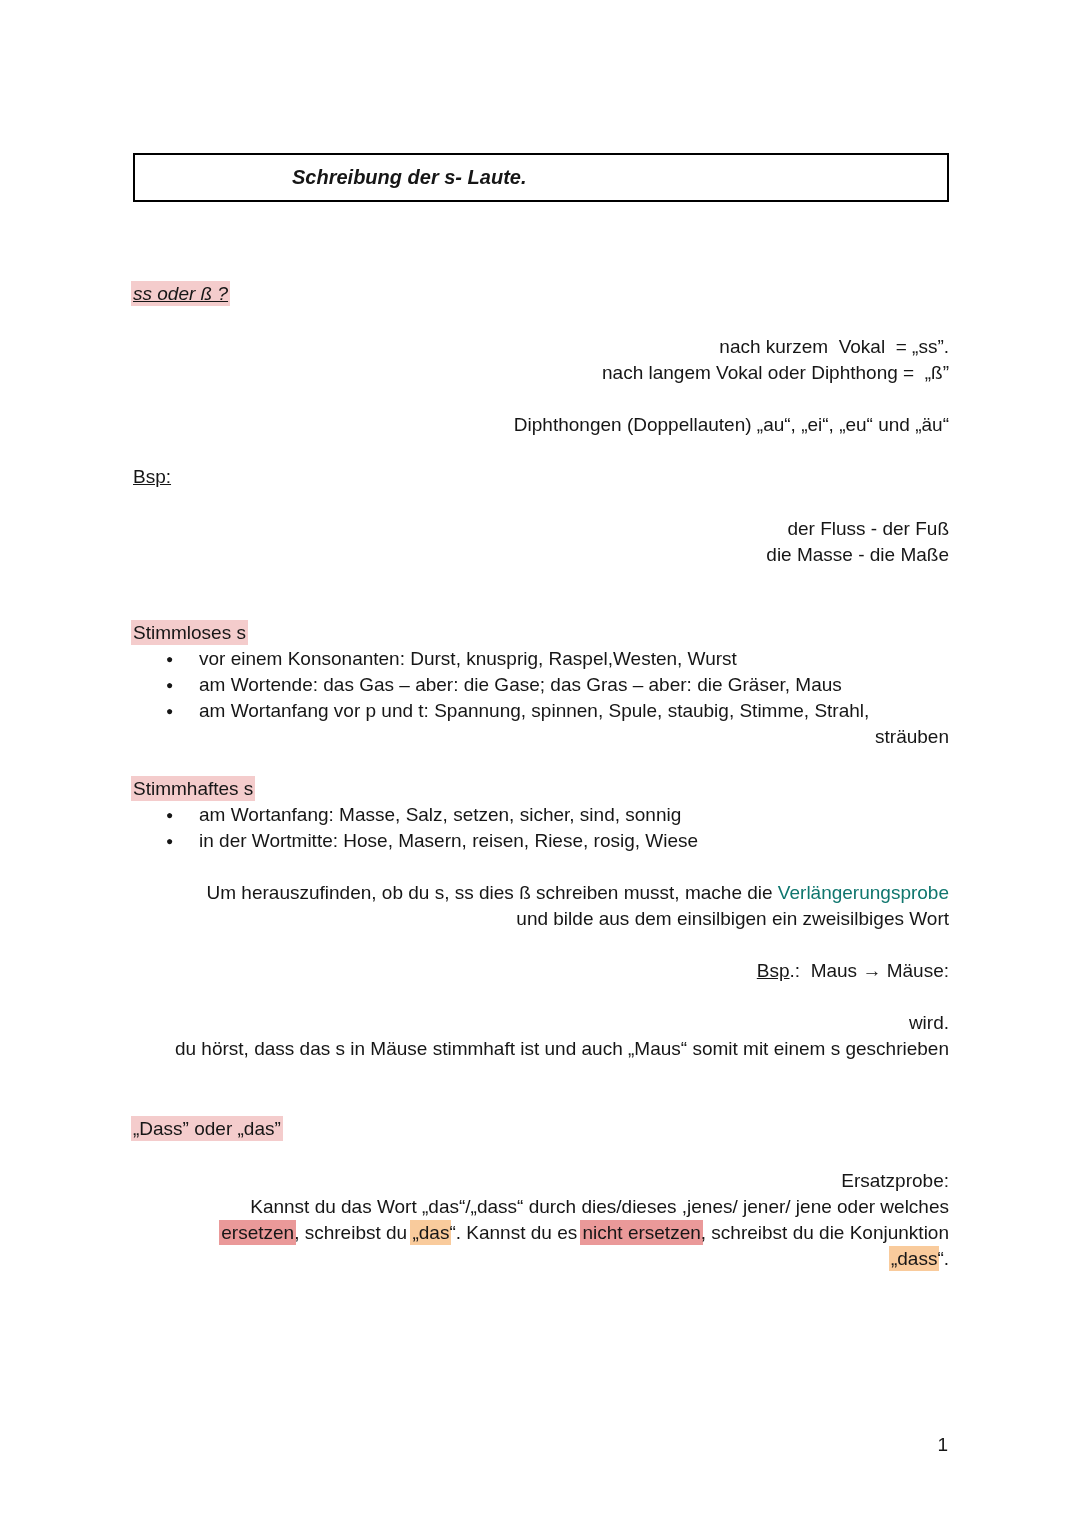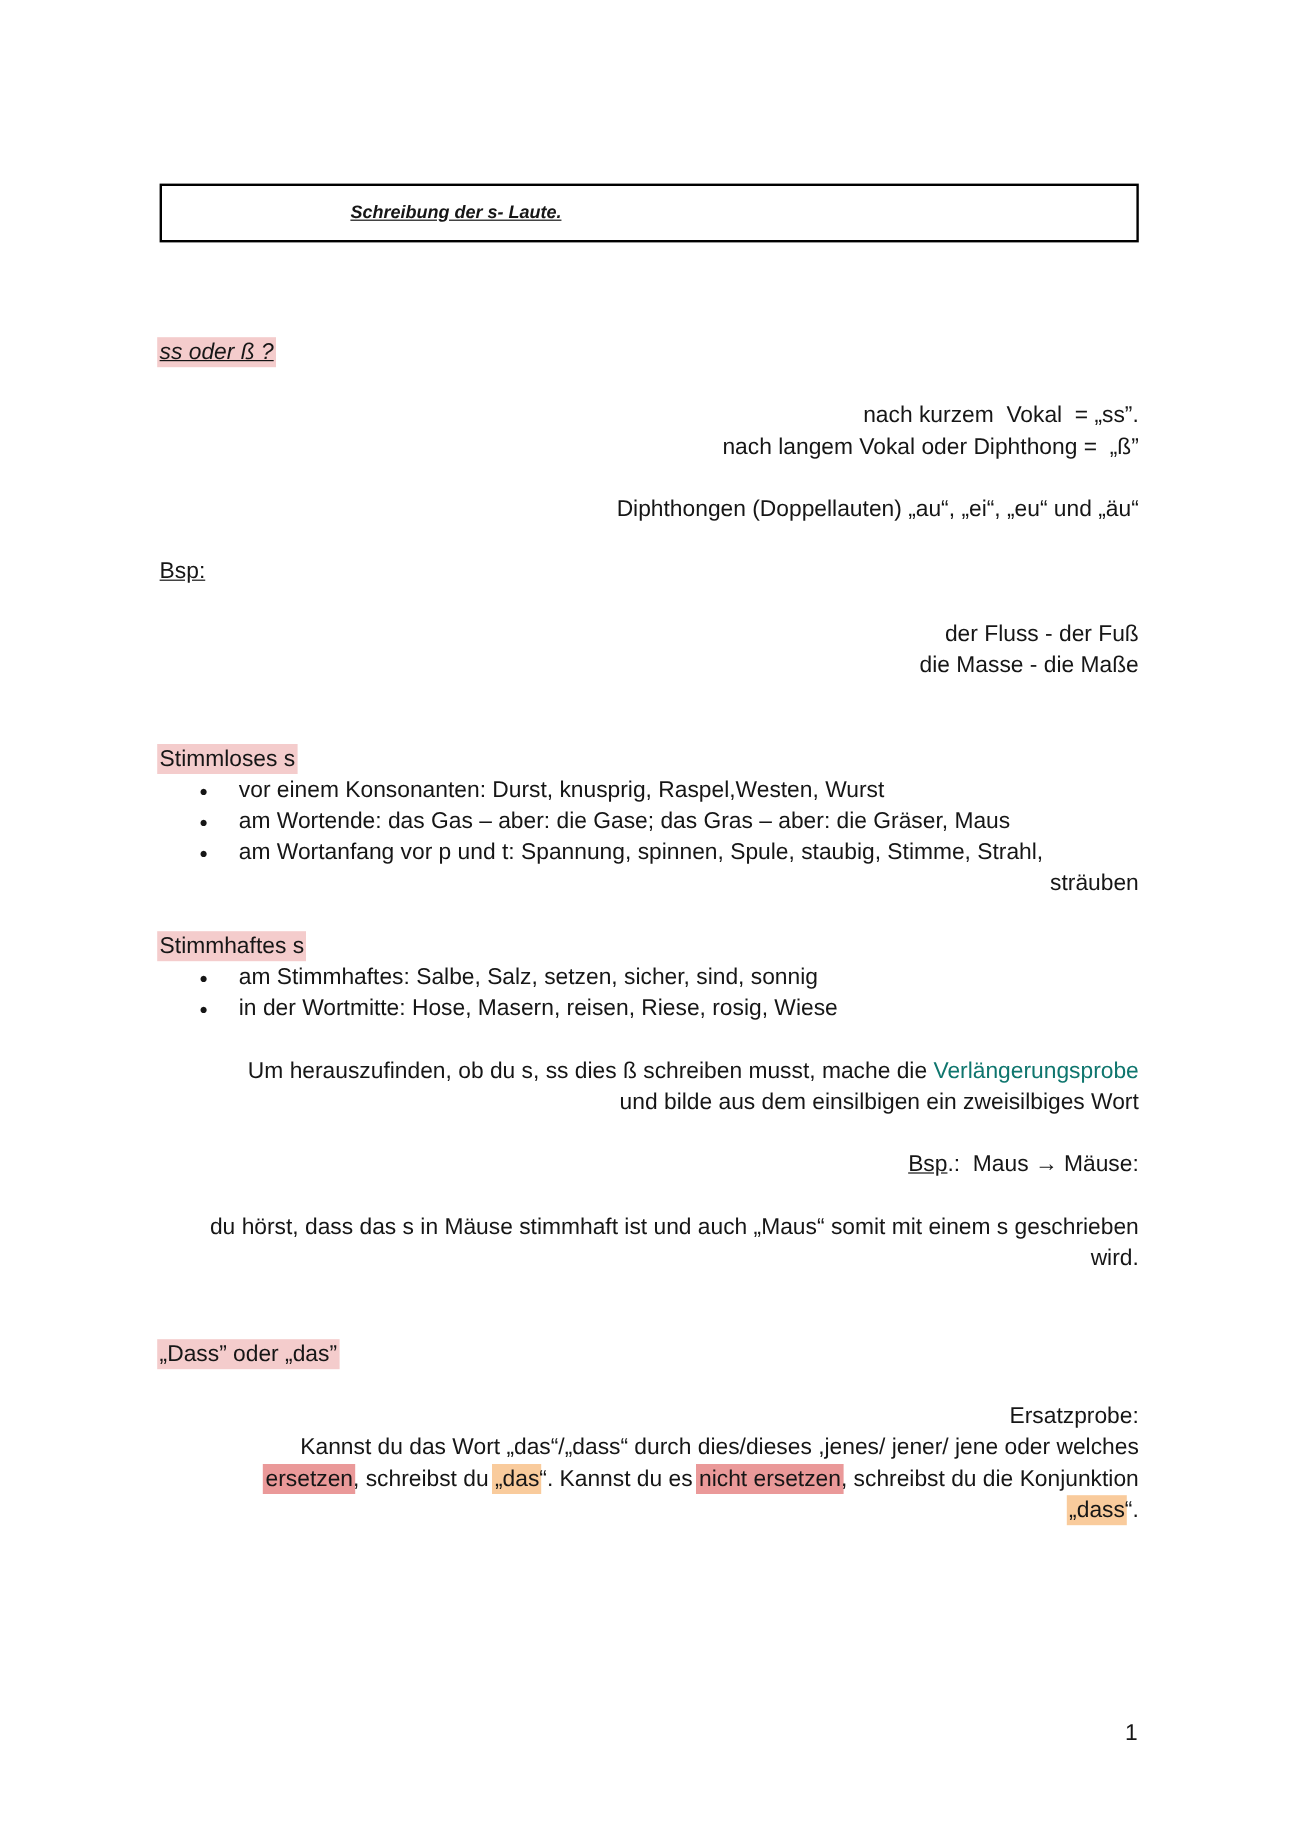--- a/index.html
+++ b/index.html
@@ -21,22 +21,21 @@
   .title-box {
     margin-top: 153px;
     border: 2px solid #000000;
     padding: 9px 0 9px 157px;
     box-sizing: border-box;
     width: 816px;
   }
   .doc-title {
     font-weight: bold;
     font-style: italic;
-    text-decoration: underline;
-    font-size: 15px;
+    font-size: 20px;
     white-space: pre-wrap;
   }
   .mt-ss       { margin-top: 79px; }
   .mt-rules    { margin-top: 27px; }
   .mt-1line    { margin-top: 26px; }
   .mt-voiceless{ margin-top: 52px; }
   .mt-dass     { margin-top: 54px; }
   .it-ul { font-style: italic; text-decoration: underline; }
   .ul    { text-decoration: underline; }
   .red   { color: #0f766e; }
@@ -92,34 +91,34 @@
 
     <div class="list">
       <div class="li"><span class="bullet-dot">●</span><span>vor einem Konsonanten: Durst, knusprig, Raspel,Westen, Wurst</span></div>
       <div class="li"><span class="bullet-dot">●</span><span>am Wortende: das Gas – aber: die Gase; das Gras – aber: die Gräser, Maus</span></div>
       <div class="li"><span class="bullet-dot">●</span><span>am Wortanfang vor p und t: Spannung, spinnen, Spule, staubig, Stimme, Strahl,</span><span class="block">sträuben</span></div>
     </div>
 
     <p class="mt-1line"><span class="hl-pink">Stimmhaftes s</span></p>
 
     <div class="list">
-      <div class="li"><span class="bullet-dot">●</span><span>am Stimmhaftes: Salbe, Salz, setzen, sicher, sind, sonnig</span></div>
+      <div class="li"><span class="bullet-dot">●</span><span>am Wortanfang: Masse, Salz, setzen, sicher, sind, sonnig</span></div>
       <div class="li"><span class="bullet-dot">●</span><span>in der Wortmitte: Hose, Masern, reisen, Riese, rosig, Wiese</span></div>
     </div>
 
     <div class="mt-1line">
       <span class="line"><span>Um herauszufinden, ob du s, ss dies ß schreiben musst, mache die </span><span class="red">Verlängerungsprobe</span></span>
       <span class="line">und bilde aus dem einsilbigen ein zweisilbiges Wort</span>
     </div>
 
     <p class="mt-1line line"><span class="ul">Bsp</span><span>.:  Maus → Mäuse:</span></p>
 
     <div class="mt-1line">
+      <span class="line">wird.</span>
       <span class="line">du hörst, dass das s in Mäuse stimmhaft ist und auch „Maus“ somit mit einem s geschrieben</span>
-      <span class="line">wird.</span>
     </div>
 
     <p class="mt-dass"><span class="hl-pink">„Dass” oder „das”</span></p>
 
     <div class="mt-1line">
       <span class="line">Ersatzprobe:</span>
       <span class="line">Kannst du das Wort „das“/„dass“ durch dies/dieses ,jenes/ jener/ jene oder welches</span>
       <span class="line"><span class="hl-salmon">ersetzen</span><span>, schreibst du </span><span class="hl-orange">„das</span><span>“. Kannst du es </span><span class="hl-salmon">nicht ersetzen</span><span>, schreibst du die Konjunktion</span></span>
       <span class="line"><span class="hl-orange">„dass</span><span>“.</span></span>
     </div>

